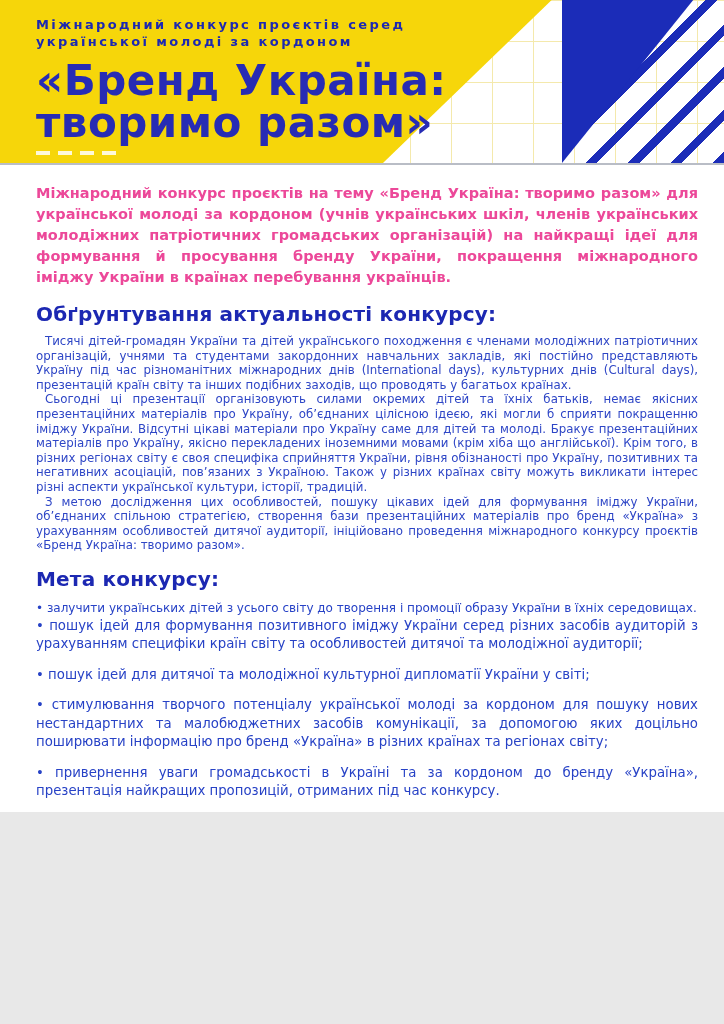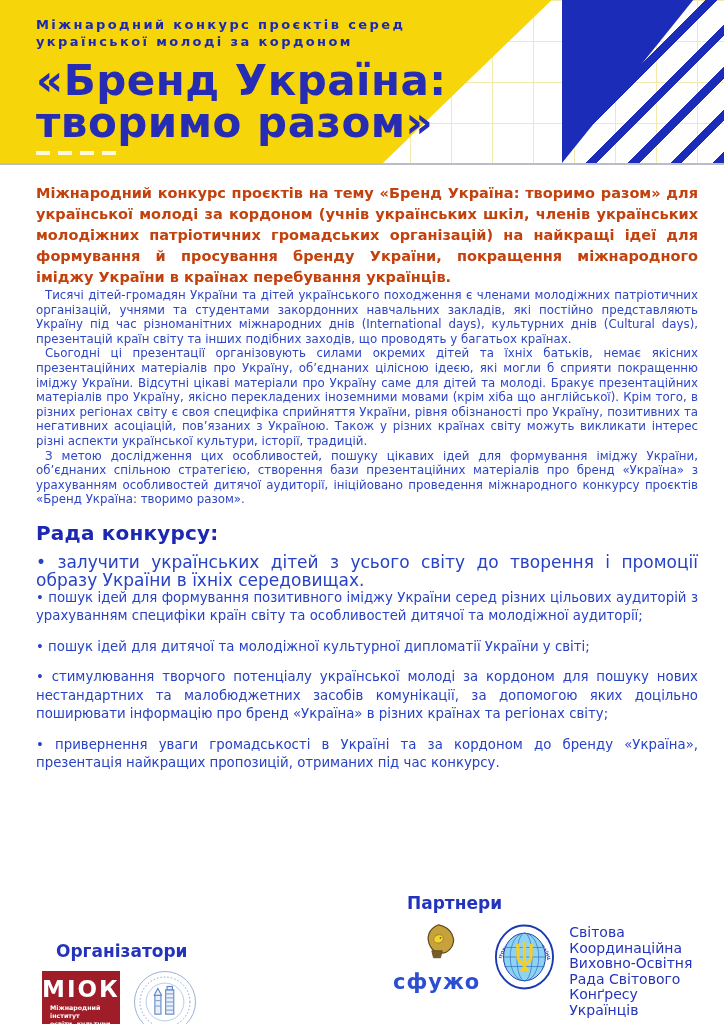--- a/index.html
+++ b/index.html
@@ -1,16 +1,16 @@
 <!DOCTYPE html>
 <html><head>
 <meta charset="utf-8">
 <style>
   html,body{margin:0;padding:0;background:#e8e8e8;}
-  .page{position:relative;width:724px;height:1024px;margin:0 auto;background:#ffffff;
+  .page{position:relative;width:724px;height:812px;margin:0 auto;background:#ffffff;
         font-family:"DejaVu Sans","Liberation Sans",sans-serif;overflow:hidden;}
 
   
   .header{position:relative;width:724px;height:165px;border-bottom:2px solid #b9bdc6;box-sizing:border-box;}
   .grid-bg{position:absolute;inset:0;background:#ffffff;
      background-image:linear-gradient(#f4e9ac 1px,transparent 1px),
                       linear-gradient(90deg,#f4e9ac 1px,transparent 1px);
      background-size:41px 41px;}
   .blue-rect{position:absolute;top:0;right:0;width:162px;height:163px;
      background:repeating-linear-gradient(315deg,#1b2cb8 0 8px,transparent 8px 30px);}
@@ -19,24 +19,24 @@
   .yellow-shape{position:absolute;top:0;left:0;width:724px;height:163px;background:#f6d60a;
      clip-path:polygon(0 0,76.2% 0,52.9% 100%,0 100%);}
   .header-text{position:absolute;left:36px;top:16px;z-index:3;}
   .kicker{font-size:13px;font-weight:700;letter-spacing:2.4px;color:#1c28b2;line-height:17px;}
   .title{margin-top:10px;font-size:42px;font-weight:800;color:#272cb4;line-height:42px;letter-spacing:.5px;}
   .dashes{position:absolute;left:36px;top:151px;z-index:3;display:flex;gap:8px;}
   .dashes span{display:block;width:14px;height:4px;background:#ffffff;opacity:.85;}
 
   
   .main{position:relative;padding:18px 26px 0 36px;}
-  .intro{margin:0;font-size:14.5px;font-weight:700;color:#c2410c;line-height:21px;text-align:justify;}
+  .intro{margin:0;font-size:14.5px;font-weight:700;color:#ec4899;line-height:21px;text-align:justify;}
   .sec-heading{margin:14px 0 8px 0;font-size:20px;font-weight:700;color:#1c28b2;letter-spacing:.2px;}
   .bp{margin:0;font-size:11.8px;color:#2e46c6;line-height:14.6px;text-align:justify;text-indent:9px;}
-  .goal-bullet{margin:2px 0 0 0;font-size:17px;color:#2742c6;line-height:18px;text-align:justify;}
+  .goal-bullet{margin:2px 0 0 0;font-size:12px;color:#2742c6;line-height:18px;text-align:justify;}
   .task{margin:0 0 12px 0;font-size:13.3px;color:#2742c6;line-height:18.5px;text-align:justify;}
   .task:last-child{margin-bottom:0;}
 
   
   .footer{position:absolute;left:0;top:893px;width:724px;height:131px;}
   .org-col{position:absolute;left:42px;top:0;width:300px;margin-top:48px;}
   .part-col{position:absolute;left:393px;top:0;width:316px;}
   .foot-label{margin:0 0 10px 14px;font-size:17px;font-weight:700;color:#2433bc;}
   .logo-row{display:flex;align-items:flex-start;gap:14px;}
   .miok{width:78px;height:68px;background:#9e1d28;color:#ffffff;box-sizing:border-box;padding-top:6px;}
@@ -73,31 +73,32 @@
       <span></span>
         <span></span>
         <span></span>
         <span></span>
     </div>
   </div>
 
   <div class="main">
     <p class="intro">Міжнародний конкурс проєктів на тему «Бренд Україна: творимо разом» для української молоді за кордоном (учнів українських шкіл, членів українських молодіжних патріотичних громадських організацій) на найкращі ідеї для формування й просування бренду України, покращення міжнародного іміджу України в країнах перебування українців.</p>
 
+    <h2 class="sec-heading">Обґрунтування актуальності конкурсу:</h2>
     <div>
       <p class="bp">Тисячі дітей-громадян України та дітей українського походження є членами молодіжних патріотичних організацій, учнями та студентами закордонних навчальних закладів, які постійно представляють Україну під час різноманітних міжнародних днів (International days), культурних днів (Cultural days), презентацій країн світу та інших подібних заходів, що проводять у багатьох країнах.</p>
       <p class="bp">Сьогодні ці презентації організовують силами окремих дітей та їхніх батьків, немає якісних презентаційних матеріалів про Україну, об’єднаних цілісною ідеєю, які могли б сприяти покращенню іміджу України. Відсутні цікаві матеріали про Україну саме для дітей та молоді. Бракує презентаційних матеріалів про Україну, якісно перекладених іноземними мовами (крім хіба що англійської). Крім того, в різних регіонах світу є своя специфіка сприйняття України, рівня обізнаності про Україну, позитивних та негативних асоціацій, пов’язаних з Україною. Також у різних країнах світу можуть викликати інтерес різні аспекти української культури, історії, традицій.</p>
       <p class="bp">З метою дослідження цих особливостей, пошуку цікавих ідей для формування іміджу України, об’єднаних спільною стратегією, створення бази презентаційних матеріалів про бренд «Україна» з урахуванням особливостей дитячої аудиторії, ініційовано проведення міжнародного конкурсу проєктів «Бренд Україна: творимо разом».</p>
     </div>
 
-    <h2 class="sec-heading">Рада конкурсу:</h2>
+    <h2 class="sec-heading">Мета конкурсу:</h2>
     <p class="goal-bullet">• залучити українських дітей з усього світу до творення і промоції образу України в їхніх середовищах.</p>
 
     <div>
-      <p class="task">• пошук ідей для формування позитивного іміджу України серед різних цільових аудиторій з урахуванням специфіки країн світу та особливостей дитячої та молодіжної аудиторії;</p>
+      <p class="task">• пошук ідей для формування позитивного іміджу України серед різних засобів аудиторій з урахуванням специфіки країн світу та особливостей дитячої та молодіжної аудиторії;</p>
       <p class="task">• пошук ідей для дитячої та молодіжної культурної дипломатії України у світі;</p>
       <p class="task">• стимулювання творчого потенціалу української молоді за кордоном для пошуку нових нестандартних та малобюджетних засобів комунікації, за допомогою яких доцільно поширювати інформацію про бренд «Україна» в різних країнах та регіонах світу;</p>
       <p class="task">• привернення уваги громадськості в Україні та за кордоном до бренду «Україна», презентація найкращих пропозицій, отриманих під час конкурсу.</p>
     </div>
   </div>
 
   <div class="footer">
 
     <div class="org-col">
       <div class="foot-label">Організатори</div>

